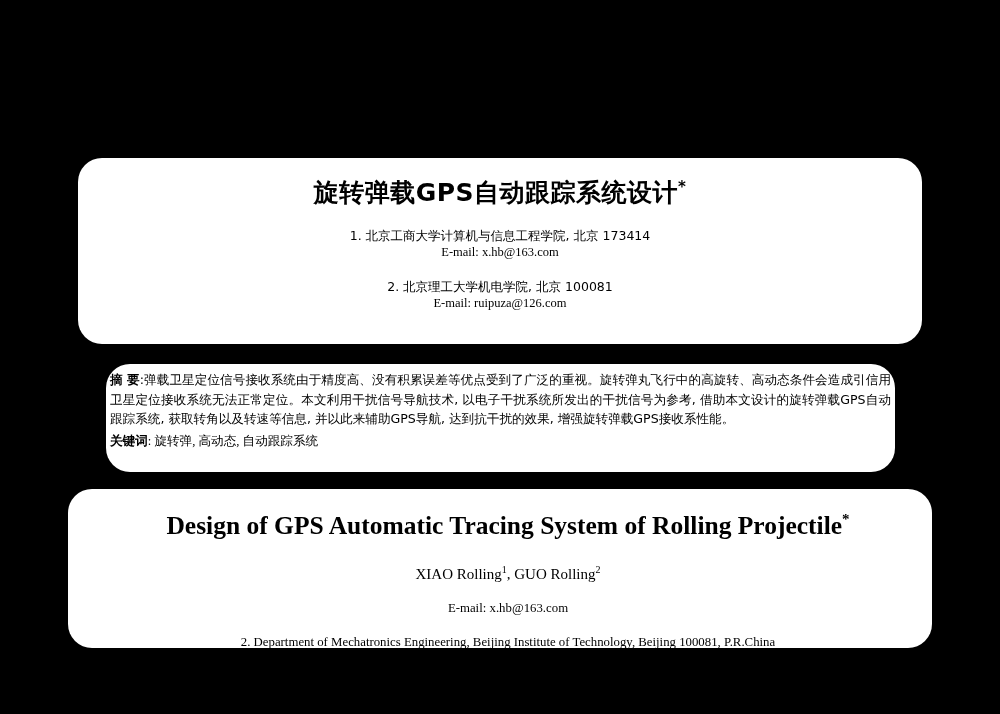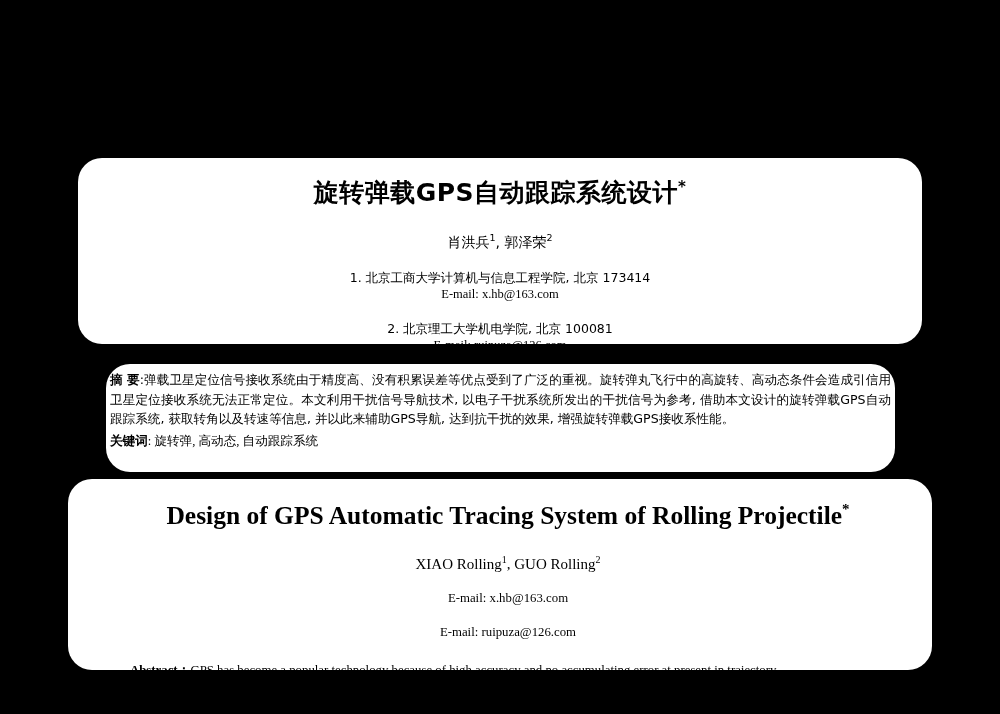--- a/index.html
+++ b/index.html
@@ -85,23 +85,23 @@
   .cn-keywords {
     font-family: Liberation Serif, serif;
     font-size: 12.6px;
     line-height: 19px;
     margin-top: 3px;
   }
   .cn-keywords b { font-weight: bold; }
   
   #en-block {
     left: 68px;
-    top: 479px;
+    top: 489px;
     width: 864px;
-    height: 191px;
+    height: 159px;
     padding: 6px 8px 0 24px;
     text-align: center;
   }
   .en-title {
     font-family: "Liberation Serif", serif;
     font-weight: bold;
     font-size: 25.5px;
     line-height: 32px;
     margin: 8px 0 0 0;
   }
@@ -132,21 +132,20 @@
   }
   .en-abstract b { font-weight: bold; }
 </style>
 </head>
 <body>
 
 <div class="page">
 
   <div class="block" id="cn-title-block">
     <div class="cn-title"><span>旋转弹载GPS自动跟踪系统设计</span><span class="star">*</span></div>
-    <div class="cn-authors"><span>肖洪兵</span><sup>1</sup><span>, 郭泽荣</span><sup>2</sup></div>
     <div class="cn-aff">
       <div>1. 北京工商大学计算机与信息工程学院, 北京 173414</div>
       <div class="mail">E-mail: x.hb@163.com</div>
     </div>
     <div class="cn-aff">
       <div>2. 北京理工大学机电学院, 北京 100081</div>
       <div class="mail">E-mail: ruipuza@126.com</div>
     </div>
   </div>
 
@@ -155,18 +154,19 @@
     <div class="cn-keywords"><b>关键词</b><span>: 旋转弹, 高动态, 自动跟踪系统</span></div>
   </div>
 
   <div class="block" id="en-block">
     <div class="en-title"><span>Design of GPS Automatic Tracing System of Rolling Projectile</span><span class="star">*</span></div>
     <div class="en-authors"><span>XIAO Rolling</span><sup>1</sup><span>, GUO Rolling</span><sup>2</sup></div>
     <div class="en-aff">
       <div>E-mail: x.hb@163.com</div>
     </div>
     <div class="en-aff">
+      <div>2.  Department of Mechatronics Engineering, Beijing Institute of Technology, Beijing 100081, P.R.China</div>
       <div>E-mail: ruipuza@126.com</div>
     </div>
     <div class="en-abstract"><b>Abstract：</b><span>GPS has become a popular technology because of high accuracy and no accumulating error at present in trajectory</span></div>
   </div>
 
 </div>
 
 </body></html>

